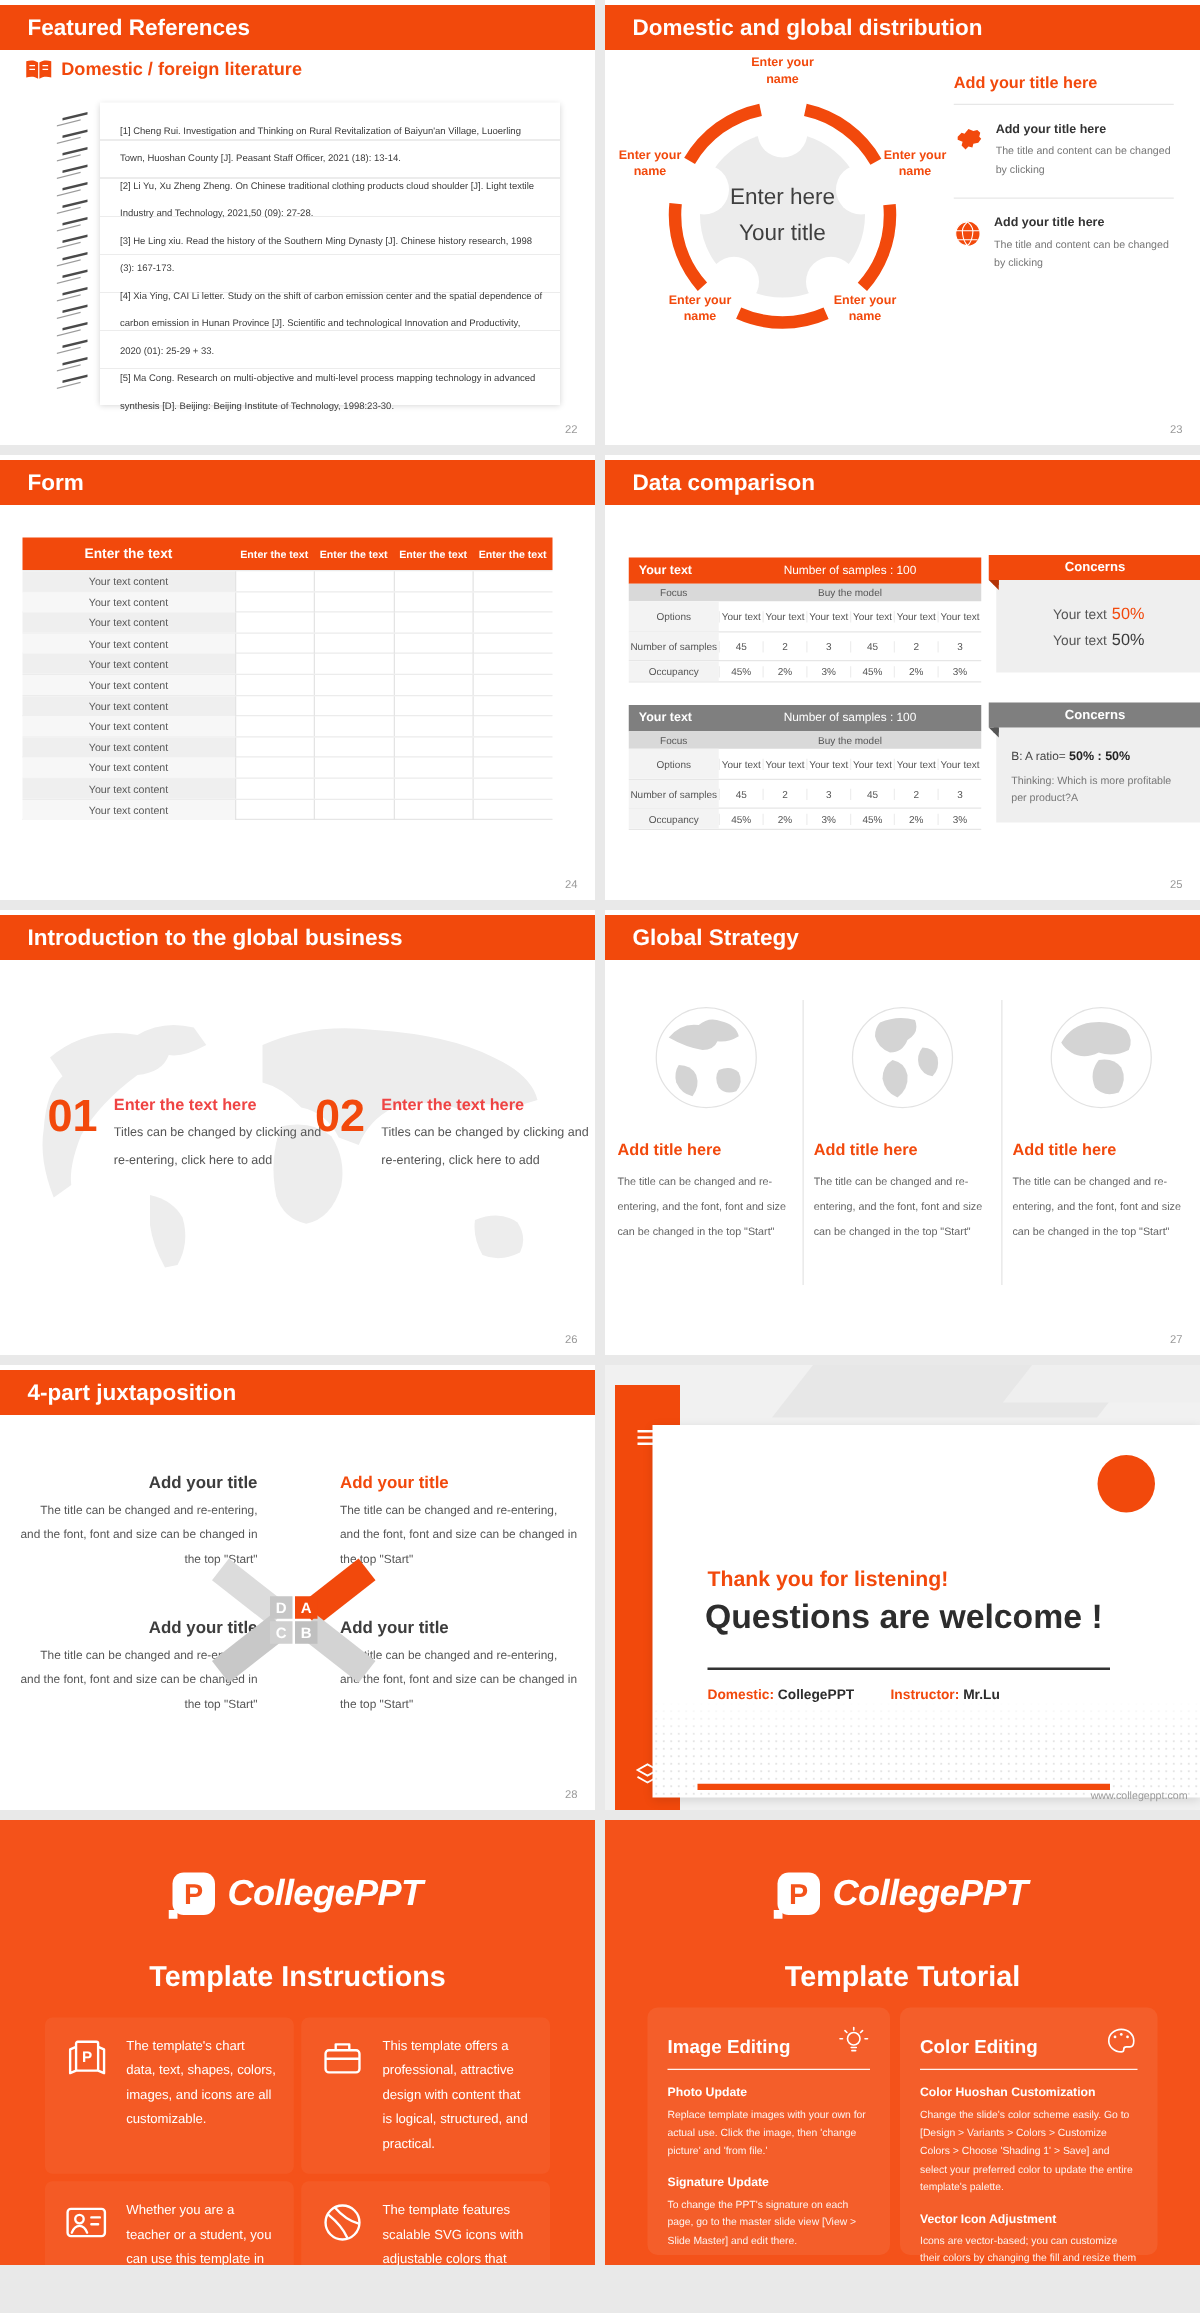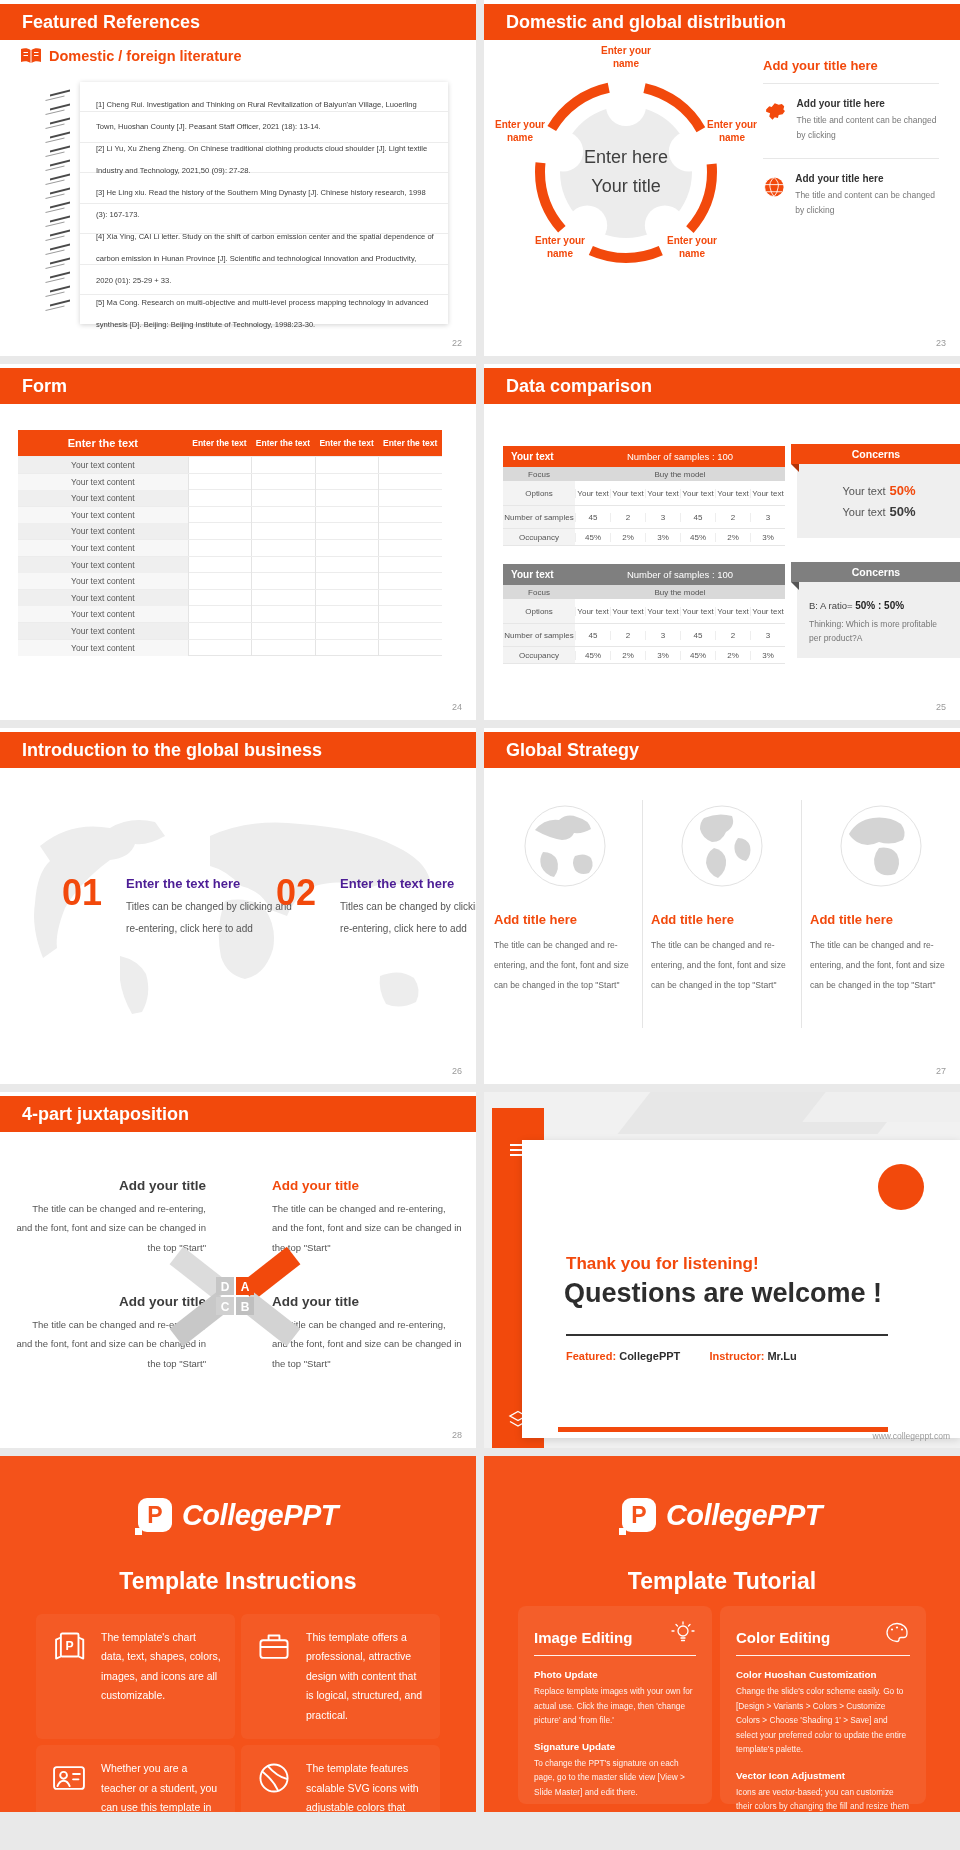--- a/index.html
+++ b/index.html
@@ -69,31 +69,31 @@
   .ribbon { position:relative; margin-left:-6px; height:20px; color:#fff; font-weight:bold;
             font-size:10.5px; text-align:center; line-height:20px; }
   .ribbon.orange { background:#f2490c; } .ribbon.gray { background:#7f7f7f; }
   .ribbon::after { content:''; position:absolute; left:0; top:100%; border:4px solid transparent; }
   .ribbon.orange::after { border-top-color:#b23306; border-right-color:#b23306; }
   .ribbon.gray::after { border-top-color:#555; border-right-color:#555; }
   .concern-body { background:#efefef; }
   .cb1 { height:74px; display:flex; flex-direction:column; align-items:center; justify-content:center;
          gap:6px; }
   .cline { font-size:11px; color:#555; }
-  .cline .val { font-size:13px; font-weight:bold; margin-left:4px; }
+  .cline .val { font-size:13px; font-weight:normal; margin-left:4px; }
   .val-orange { color:#f2490c; } .val-dark { color:#3a3a3a; }
   .cb2 { height:76px; padding:18px 12px; }
   .ratio { font-size:9.5px; color:#444; }
   .ratio b { font-size:10px; color:#222; }
   .thinking { margin-top:7px; font-size:8.5px; color:#777; line-height:1.6; }
 
   
-  .bz-item { position:absolute; top:148px; display:flex; gap:24px;margin-left:24px; }
+  .bz-item { position:absolute; top:148px; display:flex; gap:13px; }
   .bz-num { font-size:36px; font-weight:800; color:#f2490c; line-height:0.95; }
-  .bz-heading { color:#4c1d95; font-weight:bold; font-size:13px; margin-bottom:5px; }
+  .bz-heading { color:#ef4444; font-weight:bold; font-size:13px; margin-bottom:5px; }
   .bz-body { font-size:10px; color:#555; line-height:2.15; width:172px; }
 
   
   .gdiv { position:absolute; top:72px; width:1px; height:228px; background:#e5e5e5; }
   .gcol { position:absolute; top:76px; width:142px; }
   .gcol svg { display:block; margin:0 auto; }
   .g-heading { margin-top:24px; color:#f2490c; font-weight:bold; font-size:13px; }
   .g-body { margin-top:8px; font-size:8.6px; color:#666; line-height:2.35; }
 
   
@@ -568,21 +568,21 @@
         <path d="M12 3.5 l8 4.5 -8 4.5 -8 -4.5 z" fill="none" stroke="#fff" stroke-width="1.4"></path>
         <path d="M4 13.5 l8 4.5 8 -4.5" fill="none" stroke="#fff" stroke-width="1.4"></path>
       </svg>
     </div>
     <div class="ty-card">
       <div class="ty-circle"></div>
       <div class="ty1">Thank you for listening!</div>
       <div class="ty2">Questions are welcome !</div>
       <div class="ty-line"></div>
       <div class="ty-crew">
-        <span class="lab">Featured:</span>
+        <span class="lab">Domestic:</span>
         <span class="nm">CollegePPT</span>
         <span class="lab">Instructor:</span>
         <span class="nm">Mr.Lu</span>
       </div>
       <div class="ty-dots"></div>
       <div class="ty-strip"></div>
     </div>
     <div class="ty-web">www.collegeppt.com</div>
   </section>
 

